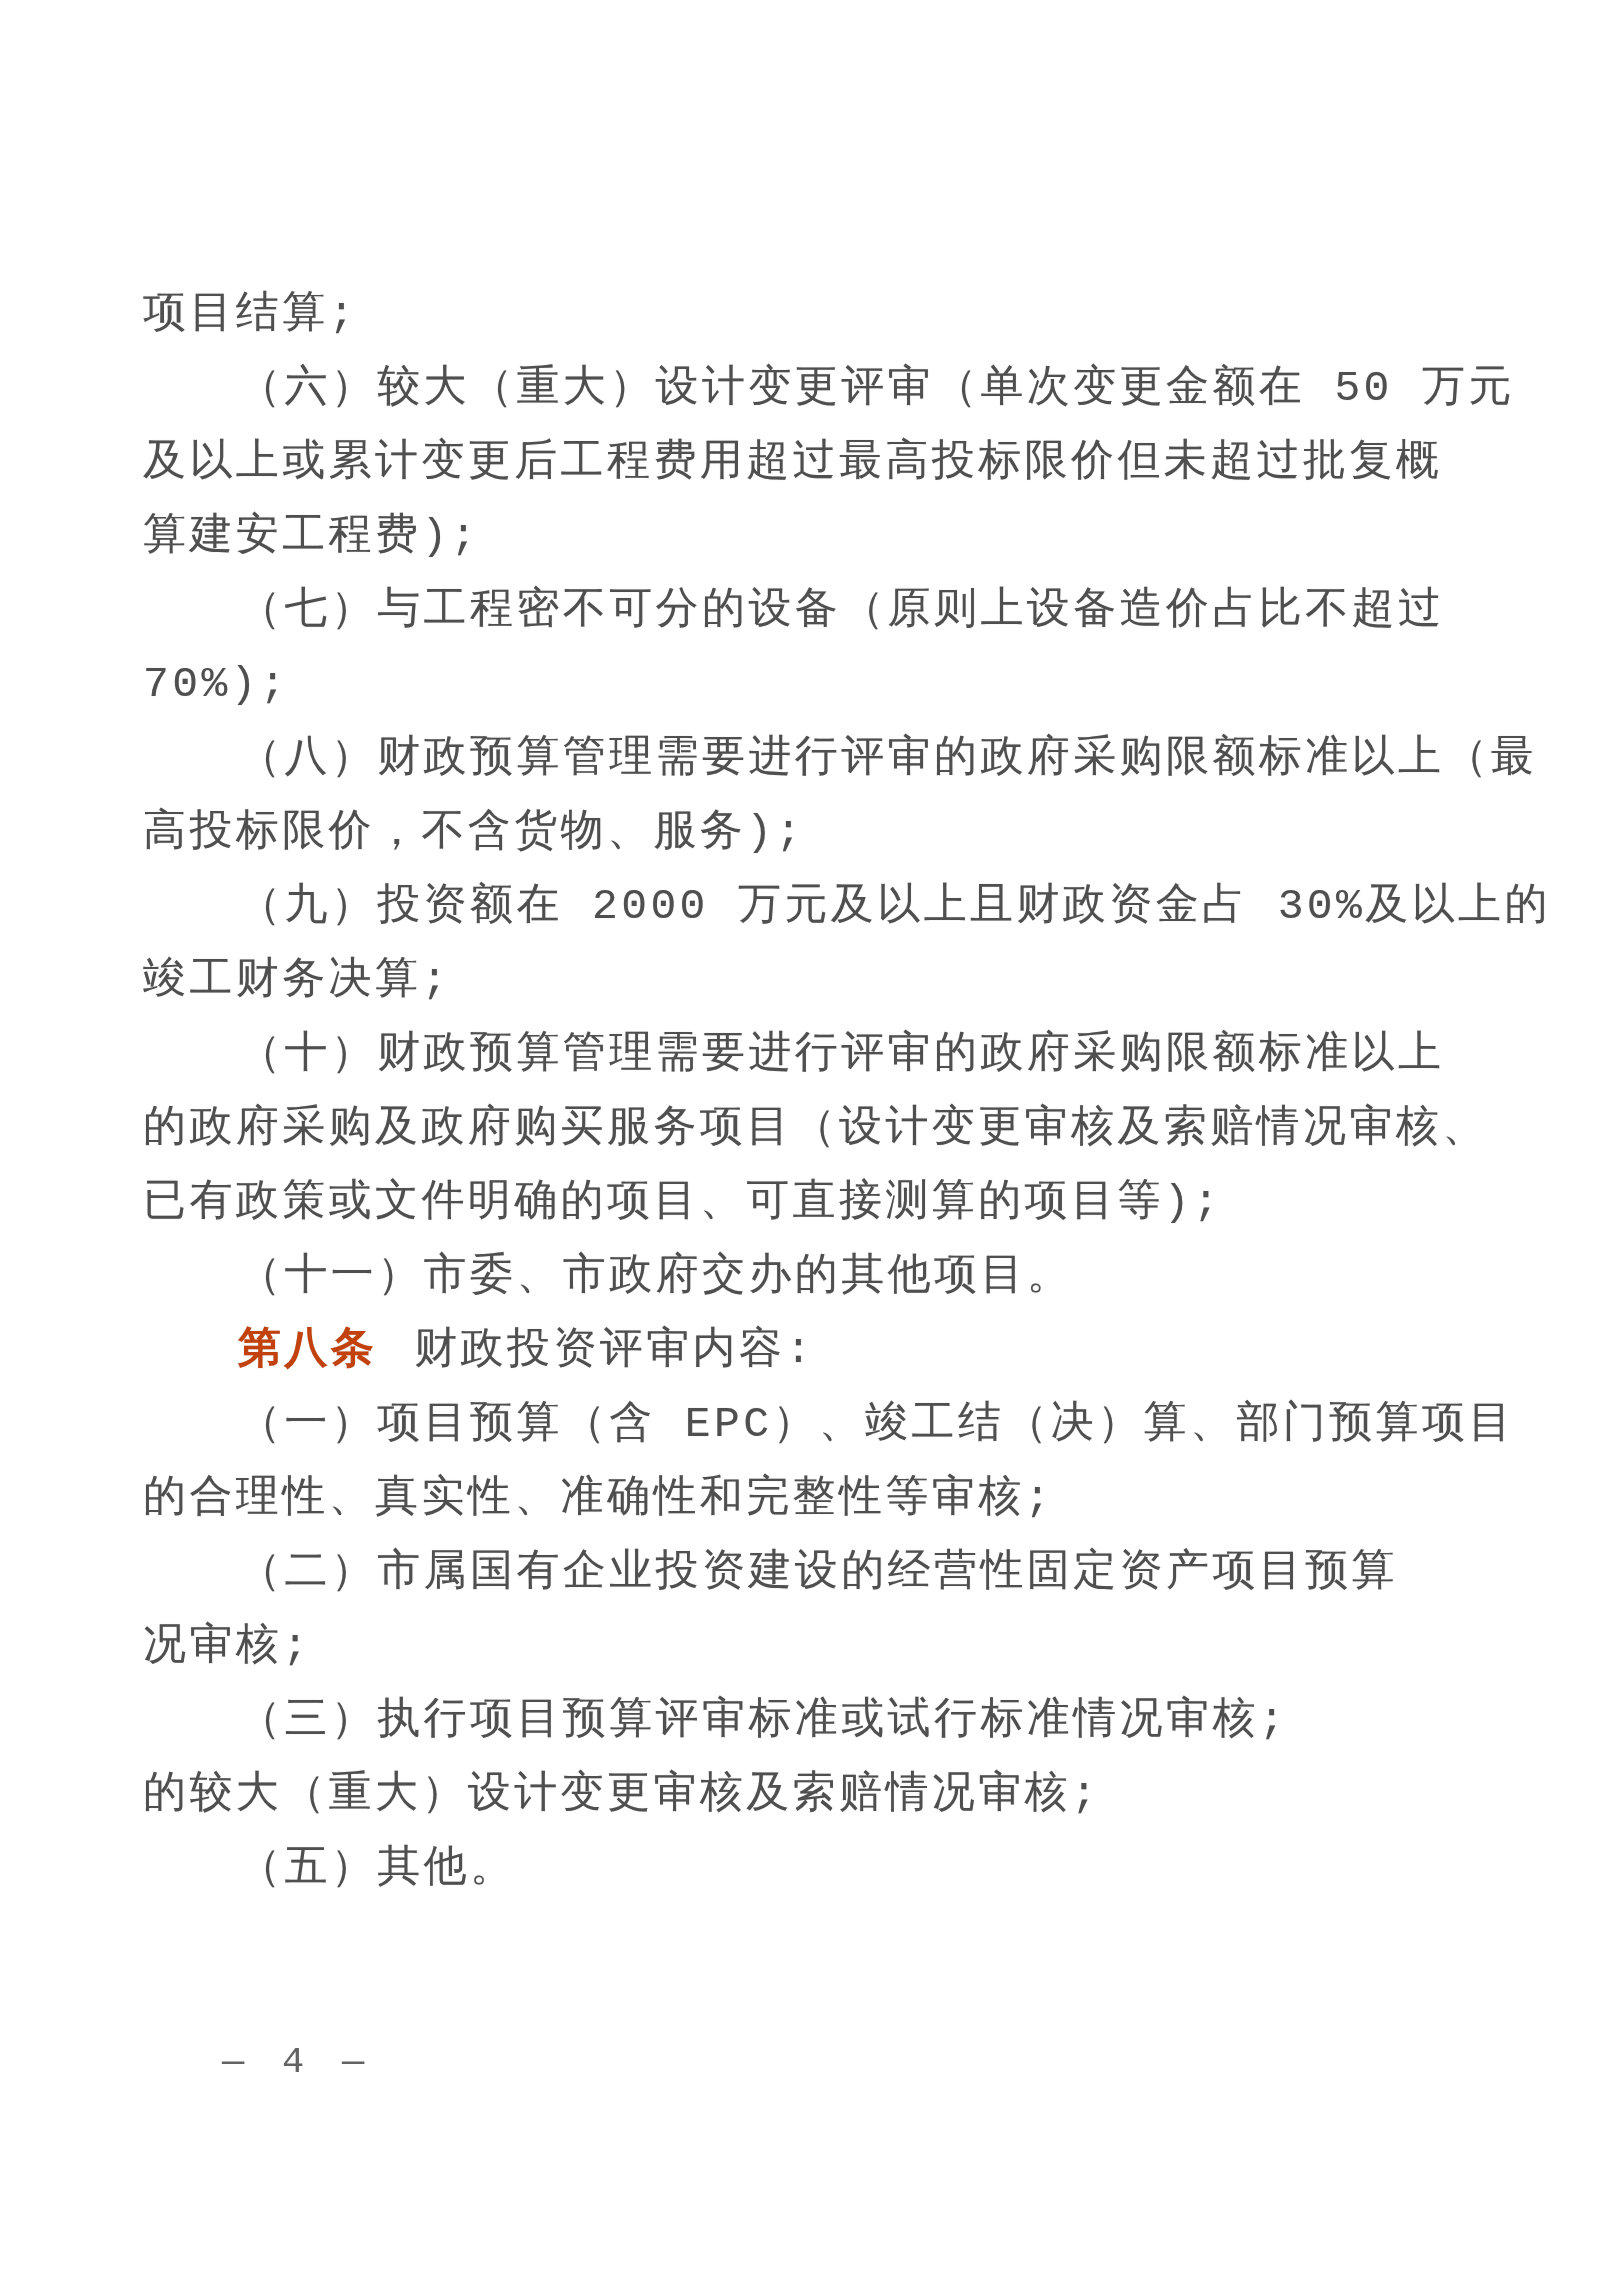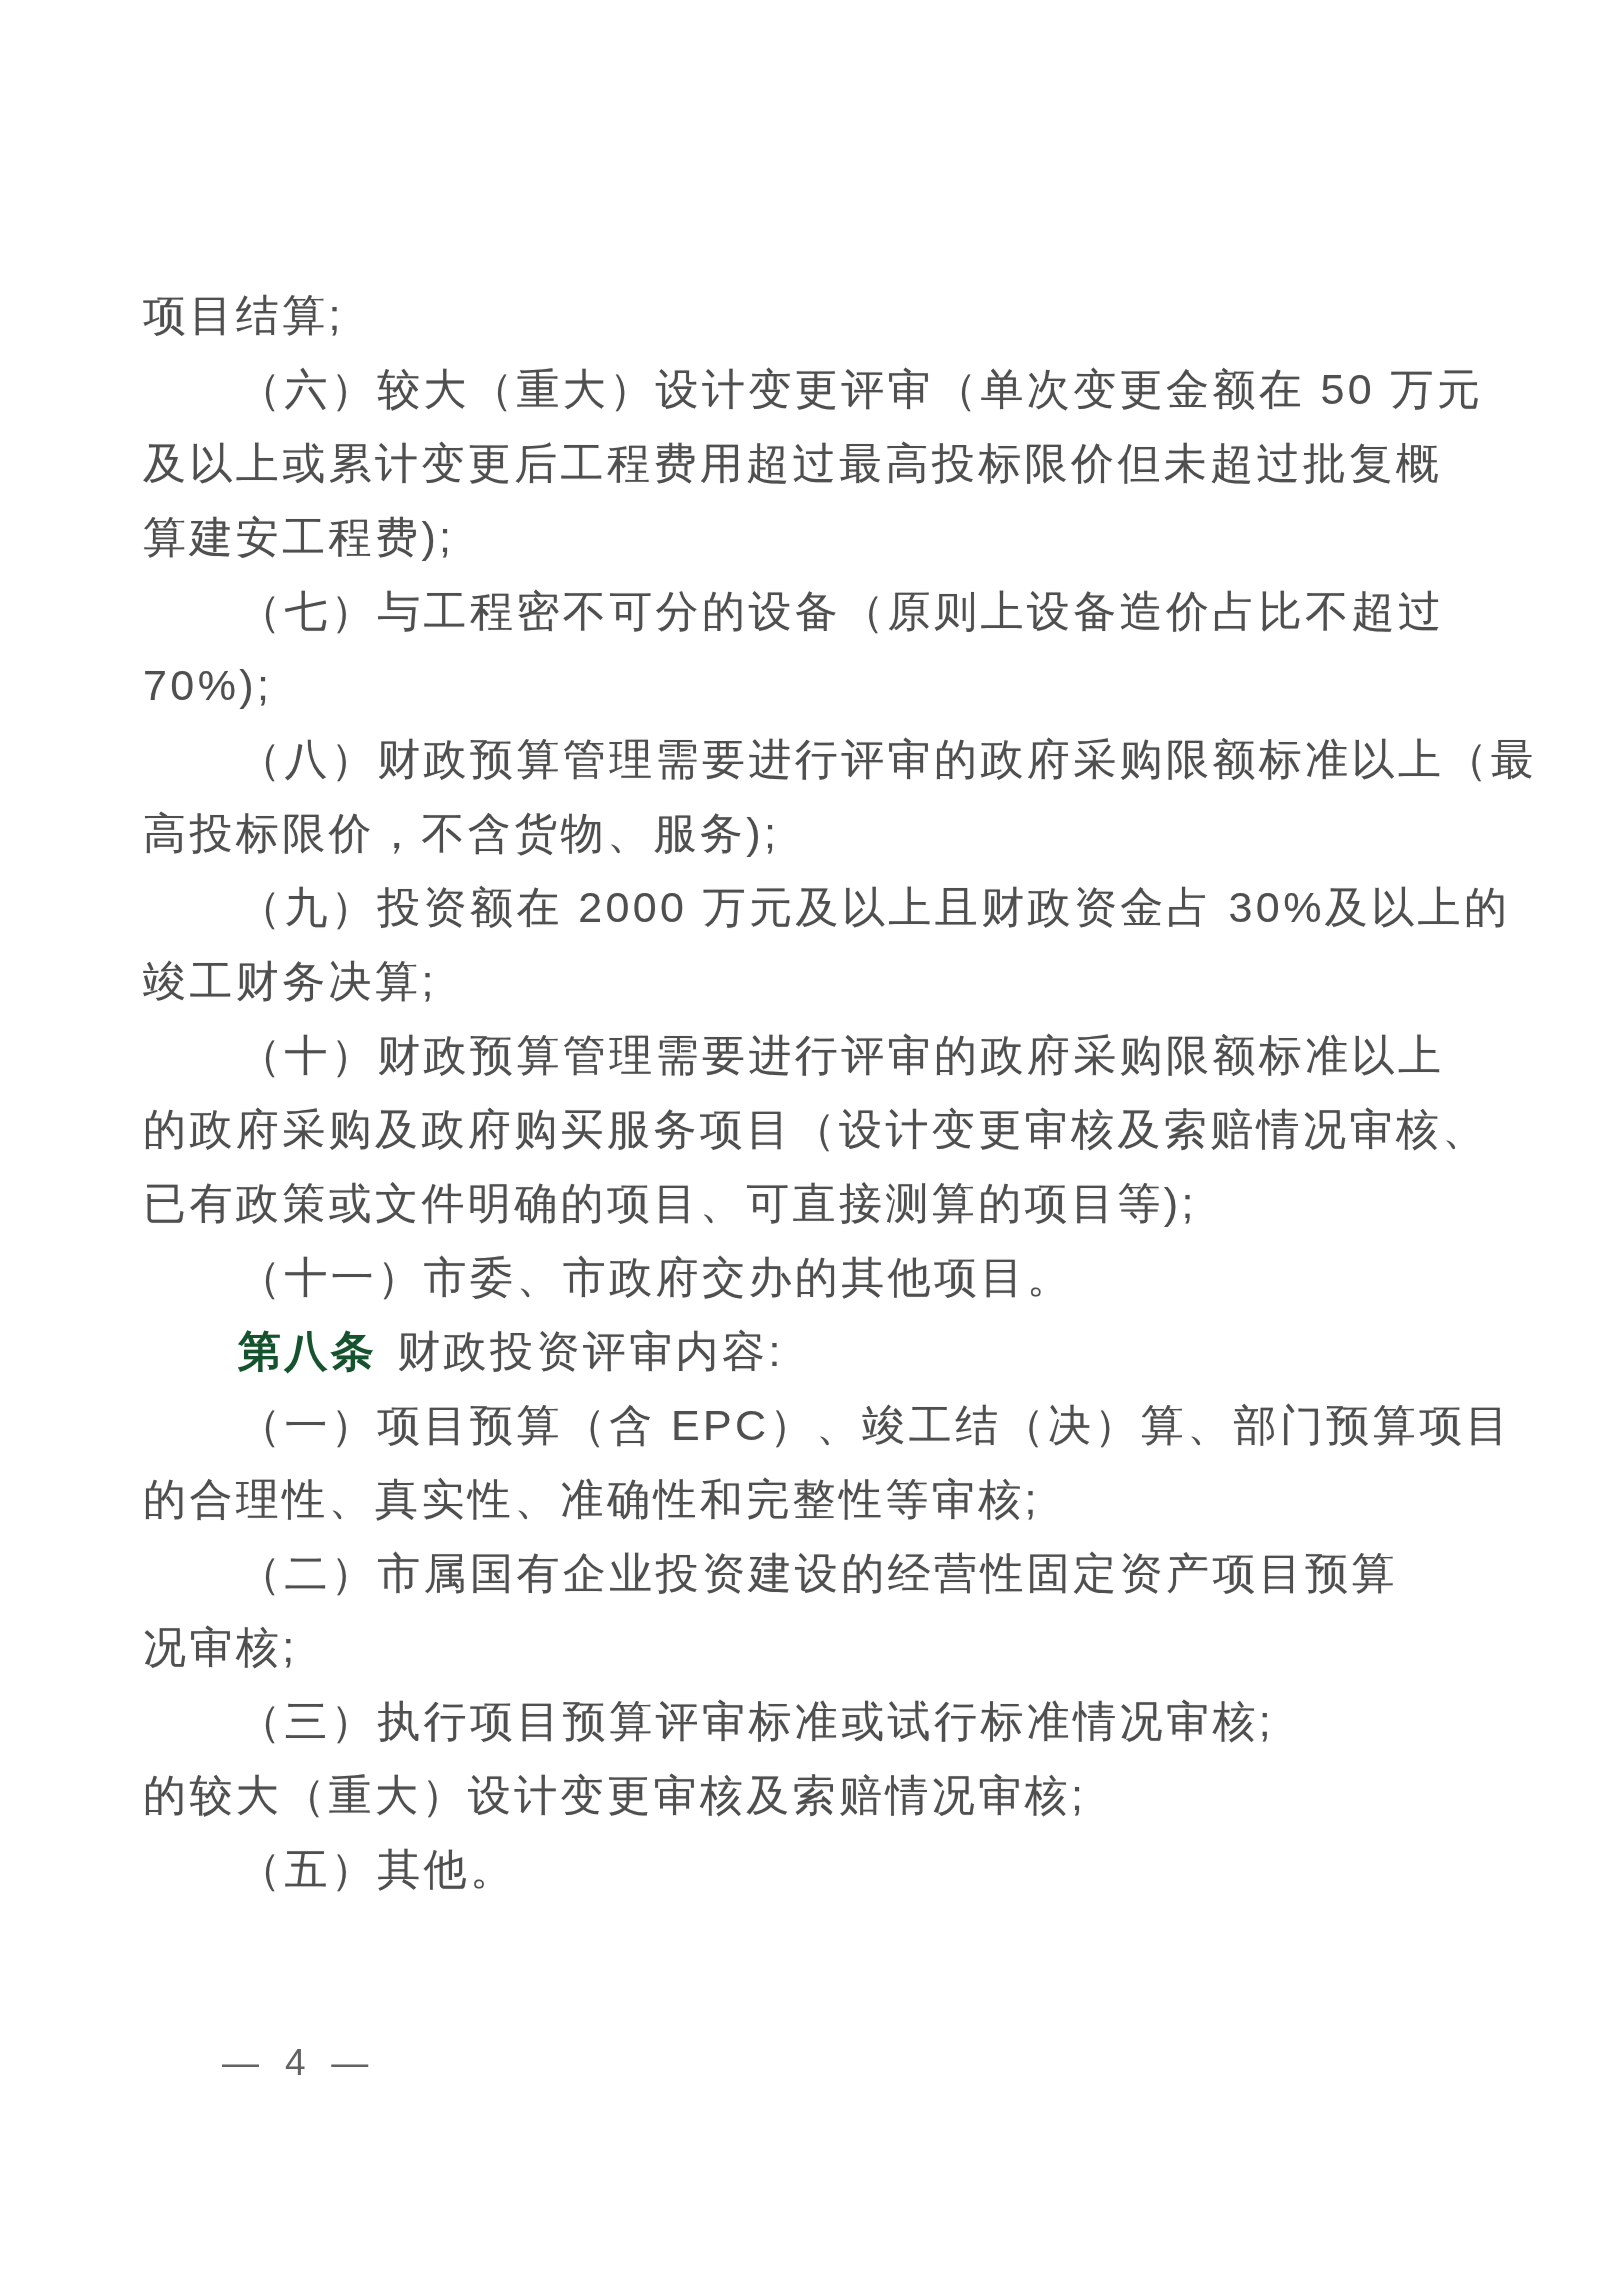--- a/index.html
+++ b/index.html
@@ -7,21 +7,21 @@
     padding: 0;
     background: #e8e8e8;
   }
   .page {
     position: relative;
     width: 1620px;
     height: 2290px;
     margin: 0 auto;
     background: #ffffff;
     overflow: hidden;
-    font-family: Liberation Sans, sans-serif;
+    font-family: Liberation Mono, monospace;
   }
   .text-block {
     position: absolute;
     left: 143px;
     top: 278px;
     width: 1353px;
   }
   .line {
     height: 74px;
     line-height: 74px;
@@ -29,22 +29,22 @@
     letter-spacing: 3.4px;
     white-space: nowrap;
     color: #4f4f4f;
     text-shadow: 0 0 1px rgba(90,90,90,0.35);
   }
   .line.indent {
     padding-left: 95px;
   }
   .line .bold {
     font-weight: bold;
-    color: #14532d;
-    margin-right: 20px;
+    color: #c2410c;
+    margin-right: 37px;
   }
   .page-number {
     position: absolute;
     left: 222px;
     top: 2041px;
     font-size: 37px;
     line-height: 43px;
     color: #636363;
     letter-spacing: 7.8px;
     white-space: nowrap;

